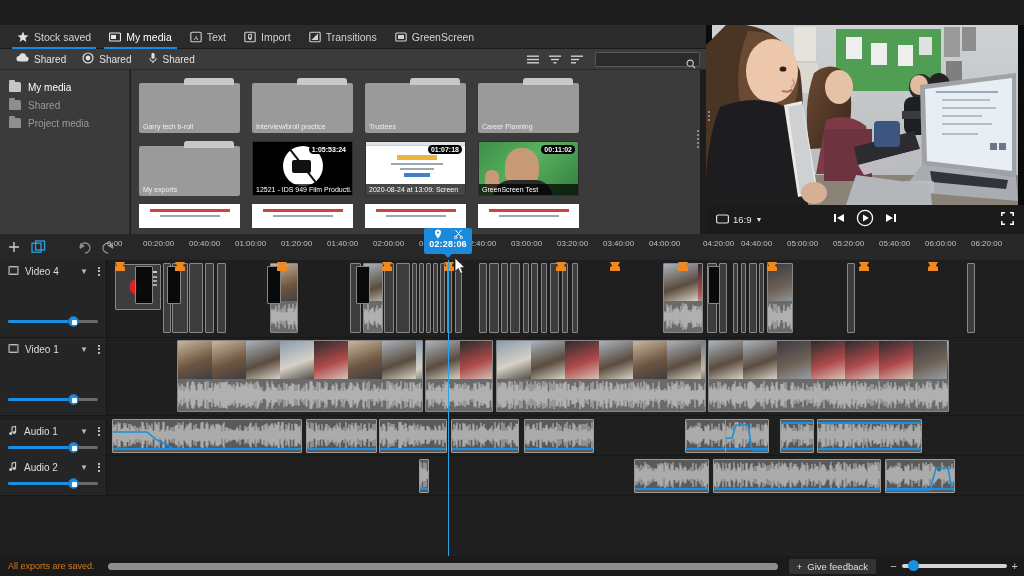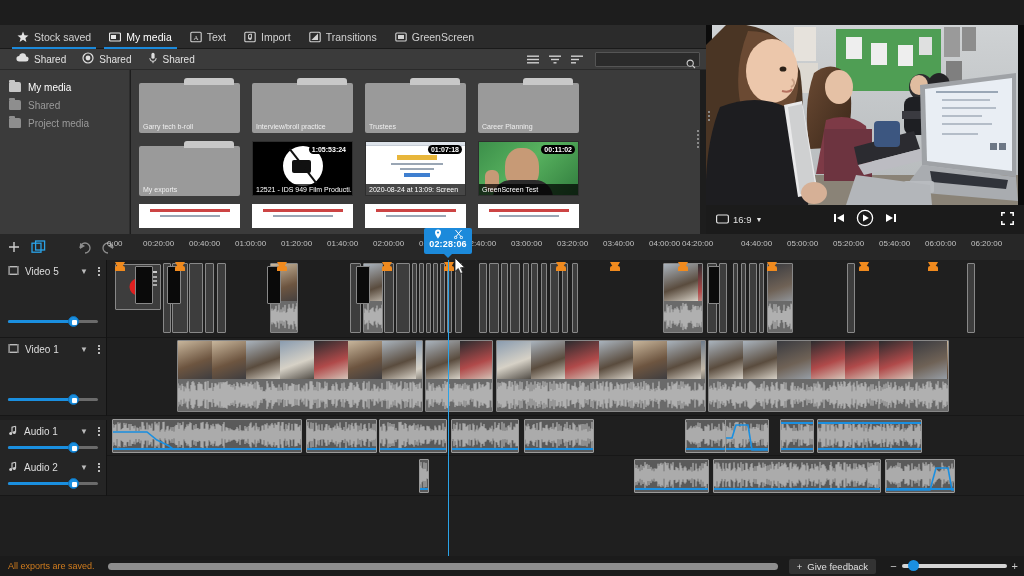--- a/index.html
+++ b/index.html
@@ -616,21 +616,21 @@
     <span class="tick-label" style="left:128px">01:00:00</span>
     <span class="tick-label" style="left:174px">01:20:00</span>
     <span class="tick-label" style="left:220px">01:40:00</span>
     <span class="tick-label" style="left:266px">02:00:00</span>
     <span class="tick-label" style="left:312px">02:20:00</span>
     <span class="tick-label" style="left:358px">02:40:00</span>
     <span class="tick-label" style="left:404px">03:00:00</span>
     <span class="tick-label" style="left:450px">03:20:00</span>
     <span class="tick-label" style="left:496px">03:40:00</span>
     <span class="tick-label" style="left:542px">04:00:00</span>
-    <span class="tick-label" style="left:575px">04:20:00</span>
+    <span class="tick-label" style="left:596px">04:20:00</span>
     <span class="tick-label" style="left:634px">04:40:00</span>
     <span class="tick-label" style="left:680px">05:00:00</span>
     <span class="tick-label" style="left:726px">05:20:00</span>
     <span class="tick-label" style="left:772px">05:40:00</span>
     <span class="tick-label" style="left:818px">06:00:00</span>
     <span class="tick-label" style="left:864px">06:20:00</span>
   </div>
   <div class="tickstrip" id="tickstrip">
       <div class="tk" style="left: 0px; height: 8px; background: rgb(154, 154, 154);"></div>
       <div class="tk" style="left: 4.6px; height: 4px; background: rgb(106, 106, 106);"></div>
@@ -839,21 +839,21 @@
     <div class="trackhead" style="top:0px;height:78px">
       <div class="thtop">
         <span>
           <svg width="11" height="11" viewBox="0 0 11 11">
               <rect x="0.5" y="1" width="10" height="9" fill="#bdbdbd"></rect>
               <rect x="2" y="2.4" width="7" height="6.2" fill="#2a2a2a"></rect>
               <rect x="0.5" y="1" width="1.2" height="9" fill="#777"></rect>
               <rect x="9.3" y="1" width="1.2" height="9" fill="#777"></rect>
             </svg>
         </span>
-        <span class="thname">Video 5</span>
+        <span class="thname">Video 4</span>
         <span class="caret">▼</span>
         <span class="kebab">
             <i></i>
             <i></i>
             <i></i>
           </span>
       </div>
       <div class="volrow" style="top:56px">
         <div class="volbar">
             <div class="volfill" style="width:72%"></div>

